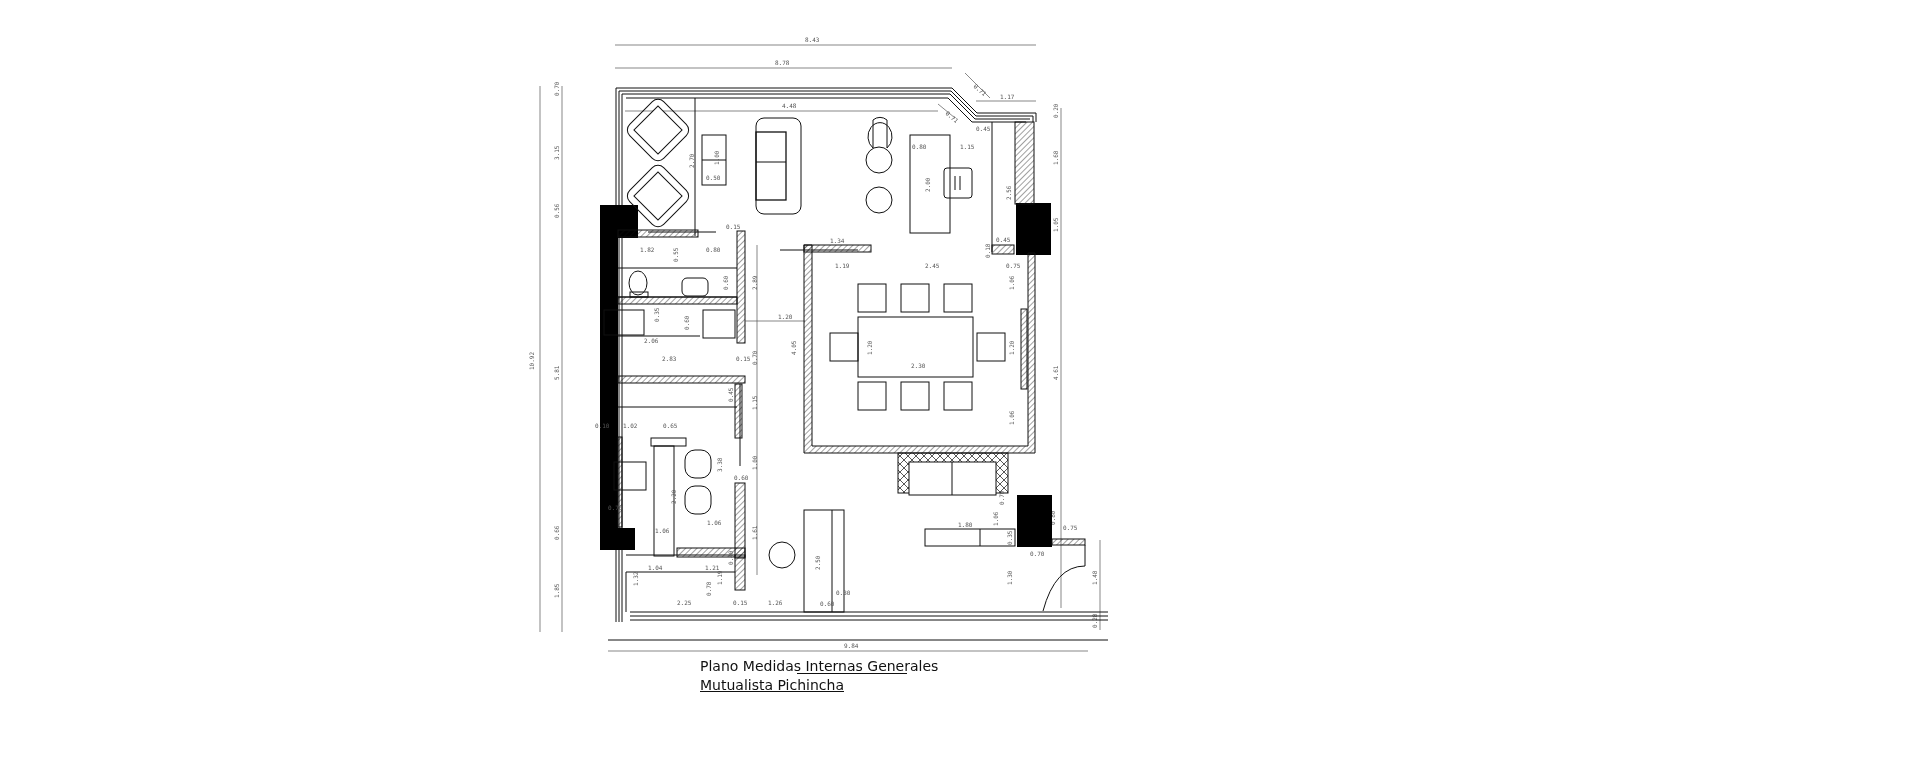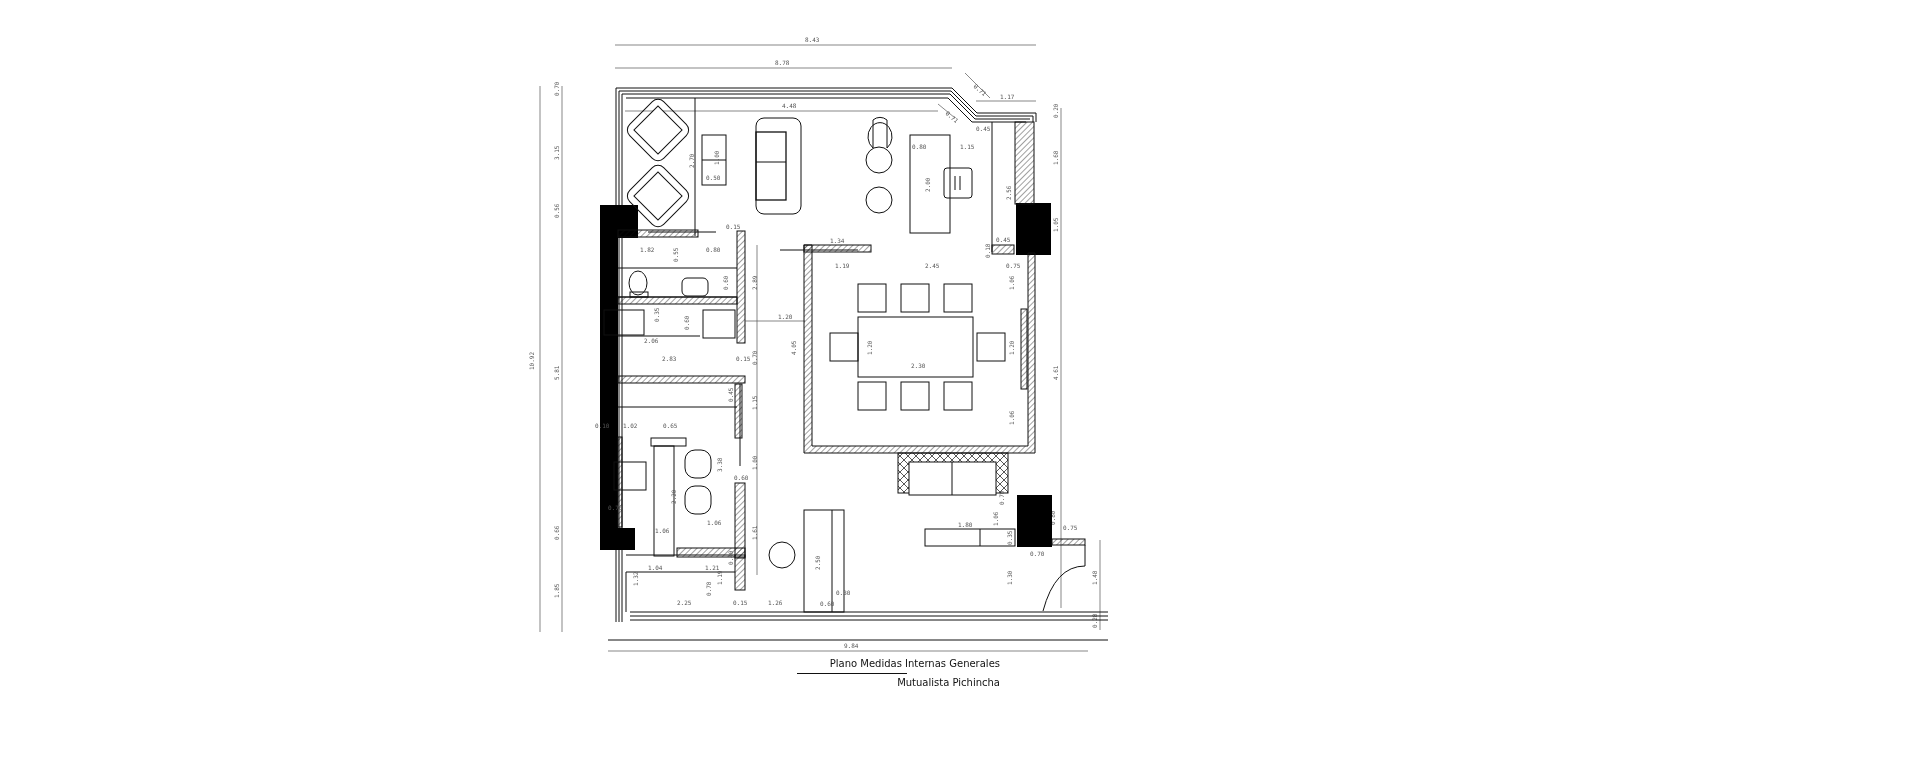--- a/index.html
+++ b/index.html
@@ -1,21 +1,21 @@
 <!DOCTYPE html>
 <html><head>
 <meta charset="utf-8">
 <style>
   html, body { margin:0; padding:0; background:#ffffff; }
   body { width:1922px; height:769px; overflow:hidden; position:relative; font-family:"Liberation Sans", sans-serif; }
   #canvas { position:absolute; left:0; top:0; width:1922px; height:769px; }
   .dim { font-family:"DejaVu Sans Mono", monospace; font-size:6px; fill:#555; }
-  .title { position:absolute; font-family:"DejaVu Sans", sans-serif; font-size:10px; color:#111; text-align:right; }
+  .title { position:absolute; font-family:"DejaVu Sans", sans-serif; font-size:14px; color:#111; text-align:left; }
   #title-main { left:700px; top:658px; width:300px; }
-  #title-sub { left:700px; top:677px; width:300px; }
+  #title-sub { left:700px; top:677px; width:300px;text-decoration:underline; }
   #title-rule { position:absolute; left:797px; top:673px; width:110px; height:1px; background:#111; }
 </style>
 </head>
 <body>
 
 <svg id="canvas" viewBox="0 0 1922 769" xmlns="http://www.w3.org/2000/svg">
   <defs>
     <pattern id="hatch" patternUnits="userSpaceOnUse" width="4" height="4" patternTransform="rotate(45)">
       <line x1="0" y1="0" x2="0" y2="4" stroke="#111" stroke-width="0.8"></line>
     </pattern>

